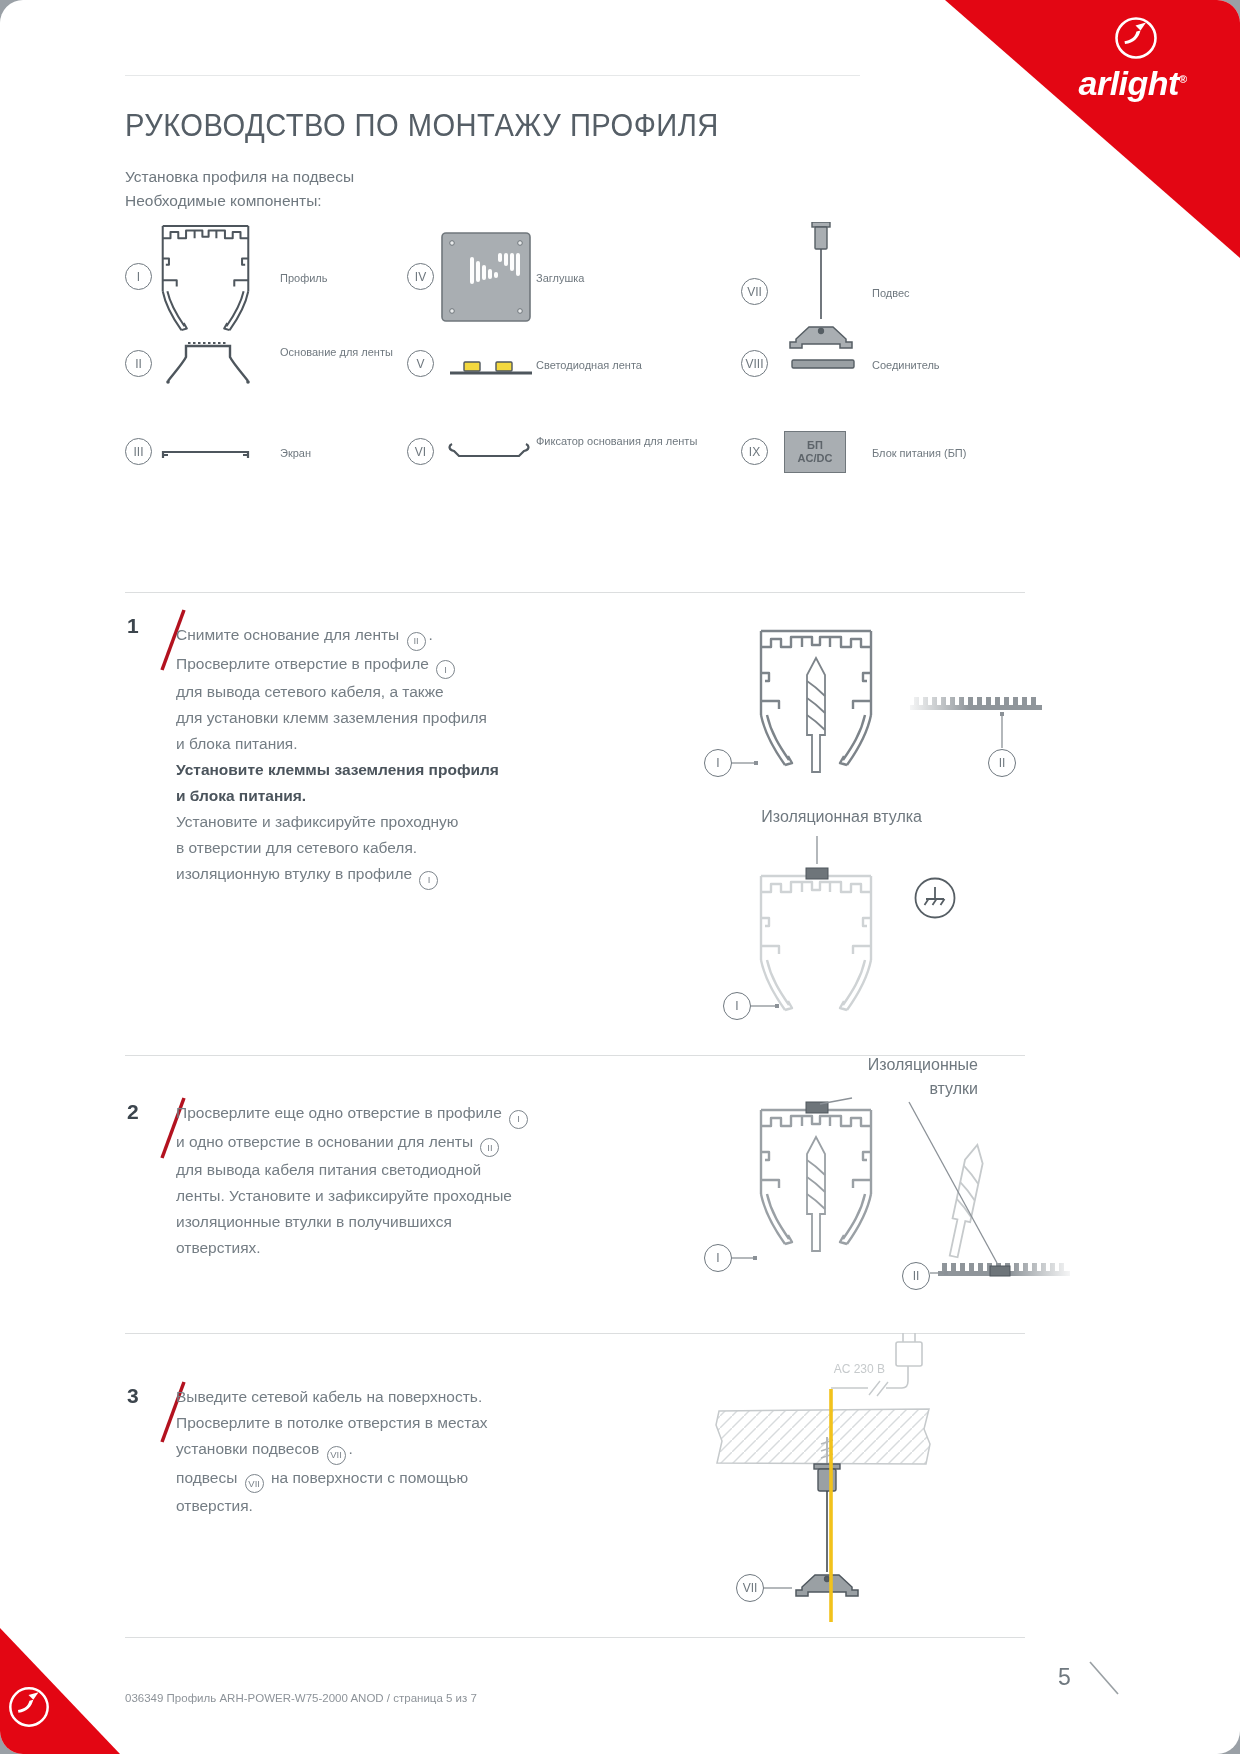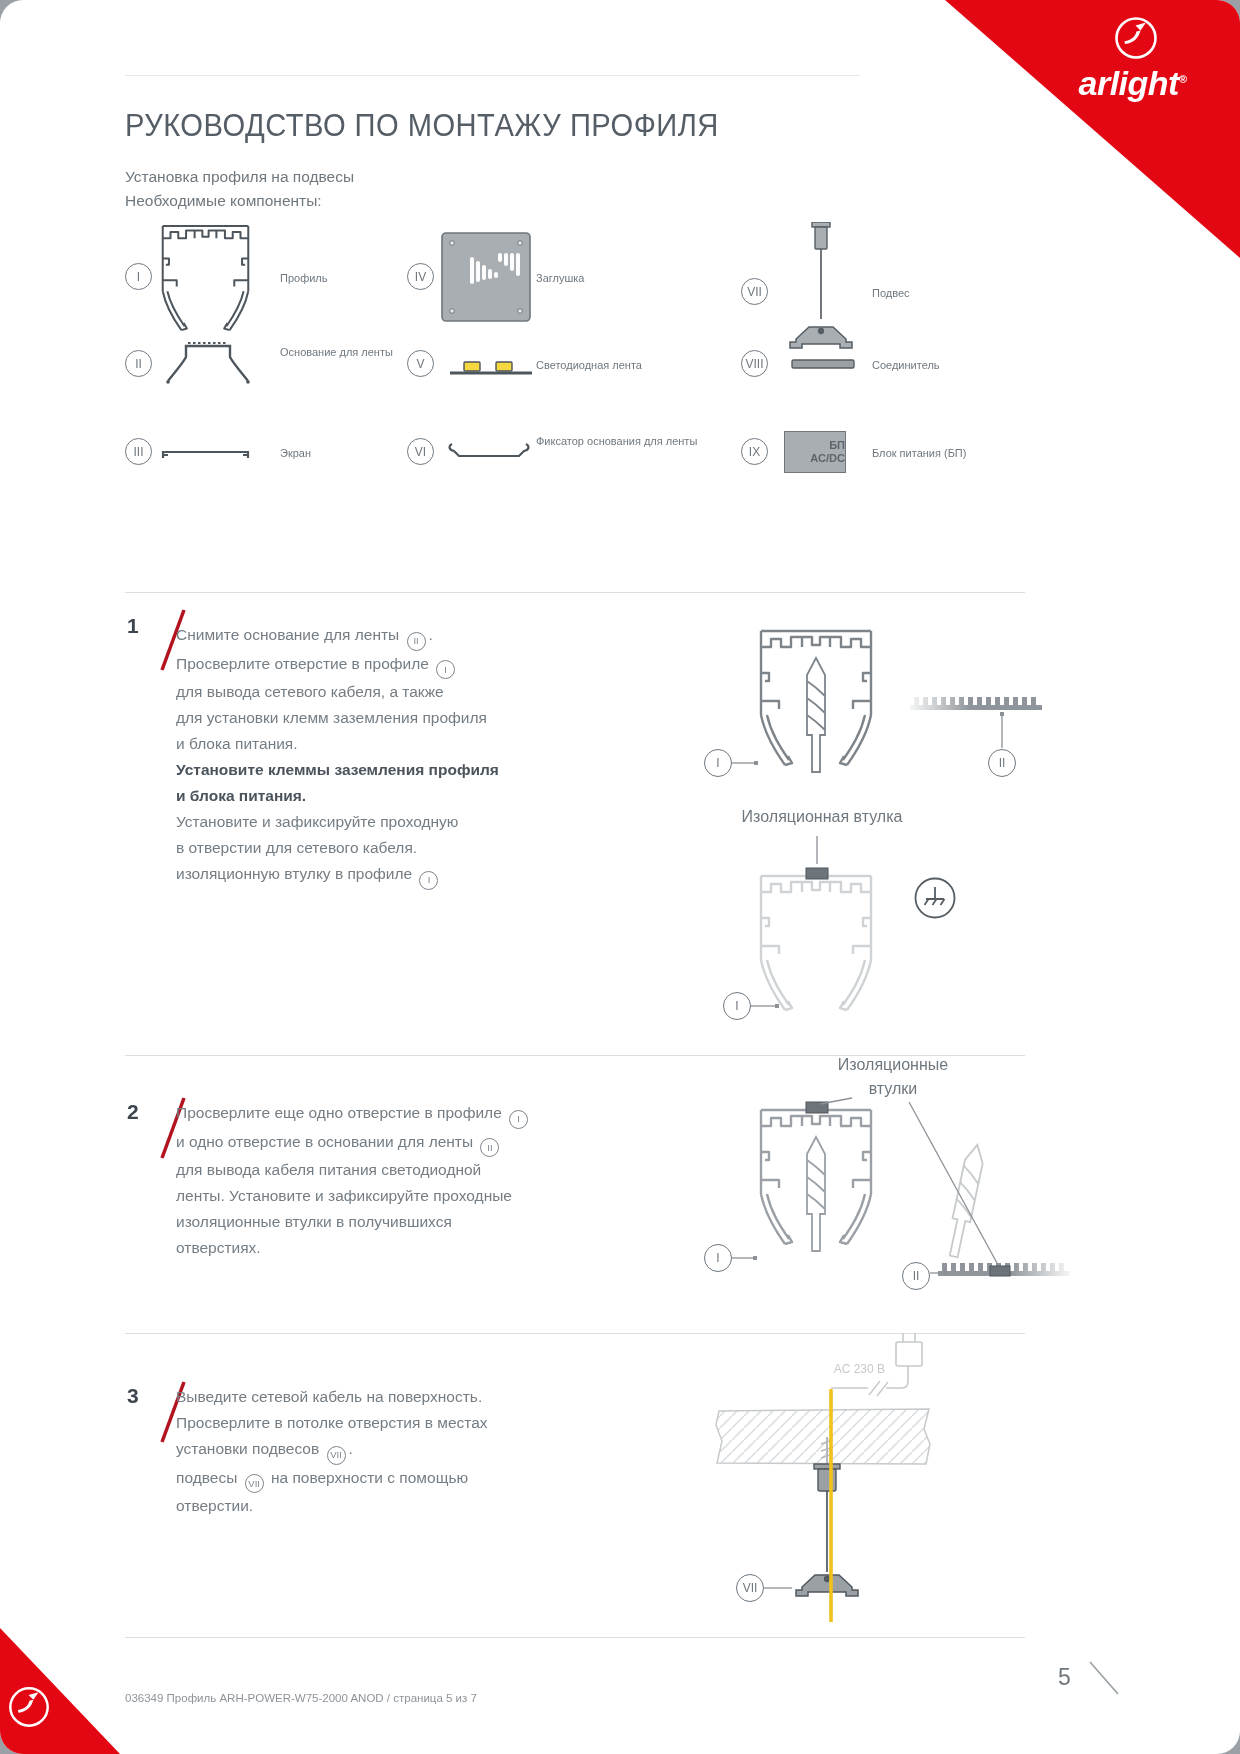--- a/index.html
+++ b/index.html
@@ -19,31 +19,31 @@
   .callout{position:absolute;width:28px;height:28px;border:1.5px solid var(--soft);border-radius:50%;
     display:flex;align-items:center;justify-content:center;font-size:12px;color:var(--soft);
     background:#fff;box-sizing:border-box;z-index:5;}
   .callout.sm{width:27px;height:27px;font-size:12px;}
   .stepnum{font-size:21px;font-weight:bold;color:#3c454d;}
   .steptext{font-size:15.5px;color:var(--body);line-height:26px;}
   .steptext b{color:var(--ink);}
   .ref{display:inline-flex;width:19px;height:19px;border:1.3px solid #7d858c;border-radius:50%;
     align-items:center;justify-content:center;font-size:9.5px;color:#7d858c;background:#fff;
     margin:0 3px;vertical-align:-4px;box-sizing:border-box;}
-  .dlabel{position:absolute;font-size:16px;color:var(--soft);text-align:center;z-index:5;}
+  .dlabel{position:absolute;font-size:16px;color:var(--soft);text-align:right;z-index:5;}
   .aclabel{position:absolute;font-size:12px;font-weight:normal;color:var(--faint);text-align:right;z-index:5;}
   .tri-tr{position:absolute;left:945px;top:0;width:295px;height:258px;background:var(--red);
     -webkit-clip-path:polygon(0 0,100% 0,100% 100%);clip-path:polygon(0 0,100% 0,100% 100%);}
   .tri-bl{position:absolute;left:0;top:1628px;width:120px;height:126px;background:var(--red);
     -webkit-clip-path:polygon(0 0,100% 100%,0 100%);clip-path:polygon(0 0,100% 100%,0 100%);}
   .wordmark{position:absolute;left:1040px;top:64px;width:185px;text-align:center;color:#fff;
     font-size:34px;font-weight:bold;font-style:italic;letter-spacing:-.5px;z-index:3;}
   .wordmark sup{font-size:11px;font-style:normal;}
   .psu-box{position:absolute;width:62px;height:42px;background:var(--grayfill);border:1.5px solid #70777c;
-    box-sizing:border-box;display:flex;flex-direction:column;align-items:flex-end;justify-content:center;
+    box-sizing:border-box;display:flex;flex-direction:column;align-items:center;justify-content:center;
     font-size:11px;font-weight:bold;color:#5d646a;line-height:13px;}
   .footer-info{position:absolute;font-size:11.5px;color:#8d9399;}
   .pagenum{position:absolute;font-size:23px;color:var(--soft);}
   svg{display:block;}
   .icon-svg{position:absolute;}
   #art{position:absolute;left:0;top:0;z-index:2;pointer-events:none;}
 </style>
 </head>
 <body>
 
@@ -236,21 +236,21 @@
 
   <div class="abs stepnum" style="left:127px;top:1384px">3</div>
   <svg class="abs" style="left:150px;top:1376px" width="40" height="72">
       <line x1="34" y1="6" x2="12" y2="66" stroke="#b3121f" stroke-width="3.5"></line>
     </svg>
   <div class="abs steptext" style="left:176px;top:1384px;width:480px">
       <div>Выведите сетевой кабель на поверхность.</div>
       <div>Просверлите в потолке отверстия в местах</div>
       <div>установки подвесов <span class="ref">VII</span>.</div>
       <div>подвесы <span class="ref">VII</span> на поверхности с помощью</div>
-      <div>отверстии.</div>
+      <div>отверстия.</div>
     </div>
 
   <svg id="art" width="1240" height="1754" viewBox="0 0 1240 1754">
 
     <use href="#profileShape" transform="translate(755,617)" stroke="#7d848a" stroke-width="2.4"></use>
     <use href="#drillShape" transform="translate(800,655)" stroke="#7d848a" stroke-width="1.8"></use>
     <g transform="translate(910,696)" fill="url(#fadeL)">
         <use href="#combShape"></use>
       </g>
     <g stroke="#8b9197" stroke-width="1.3">

